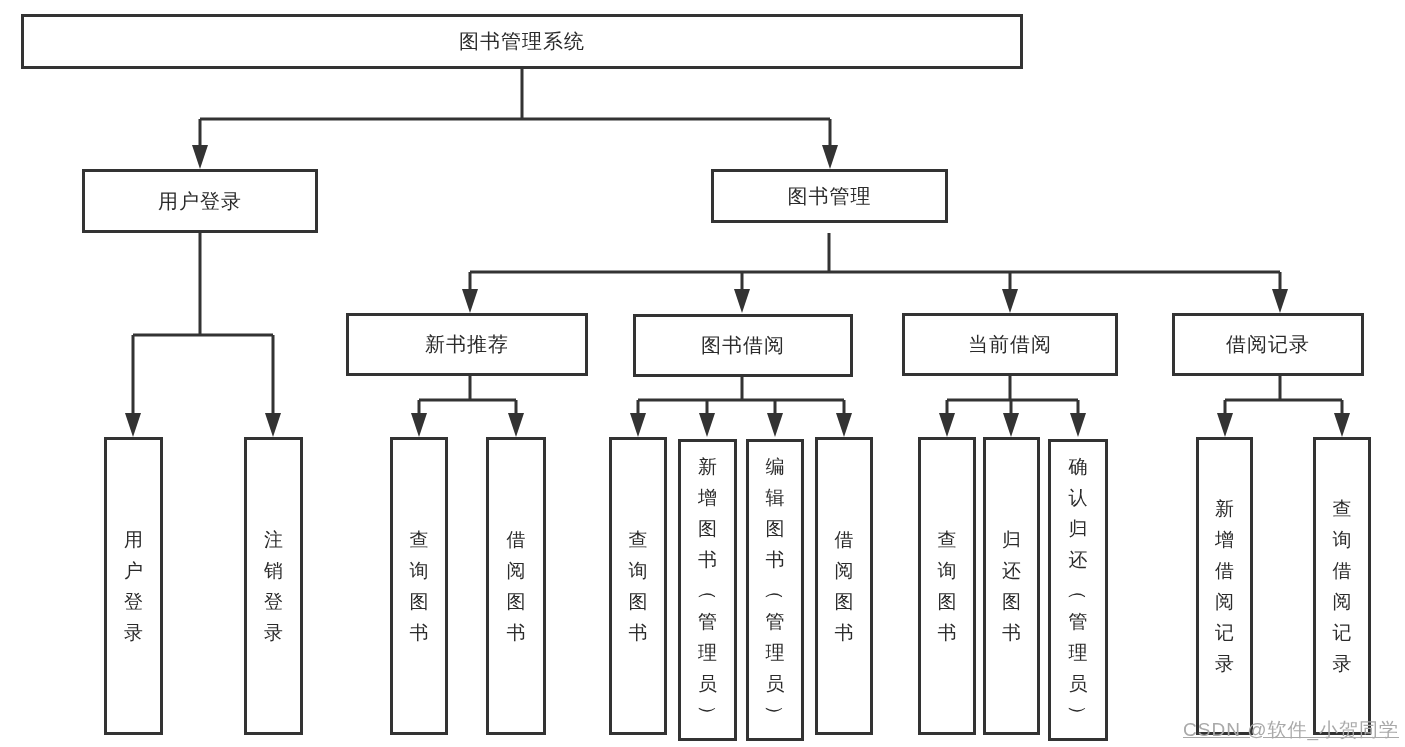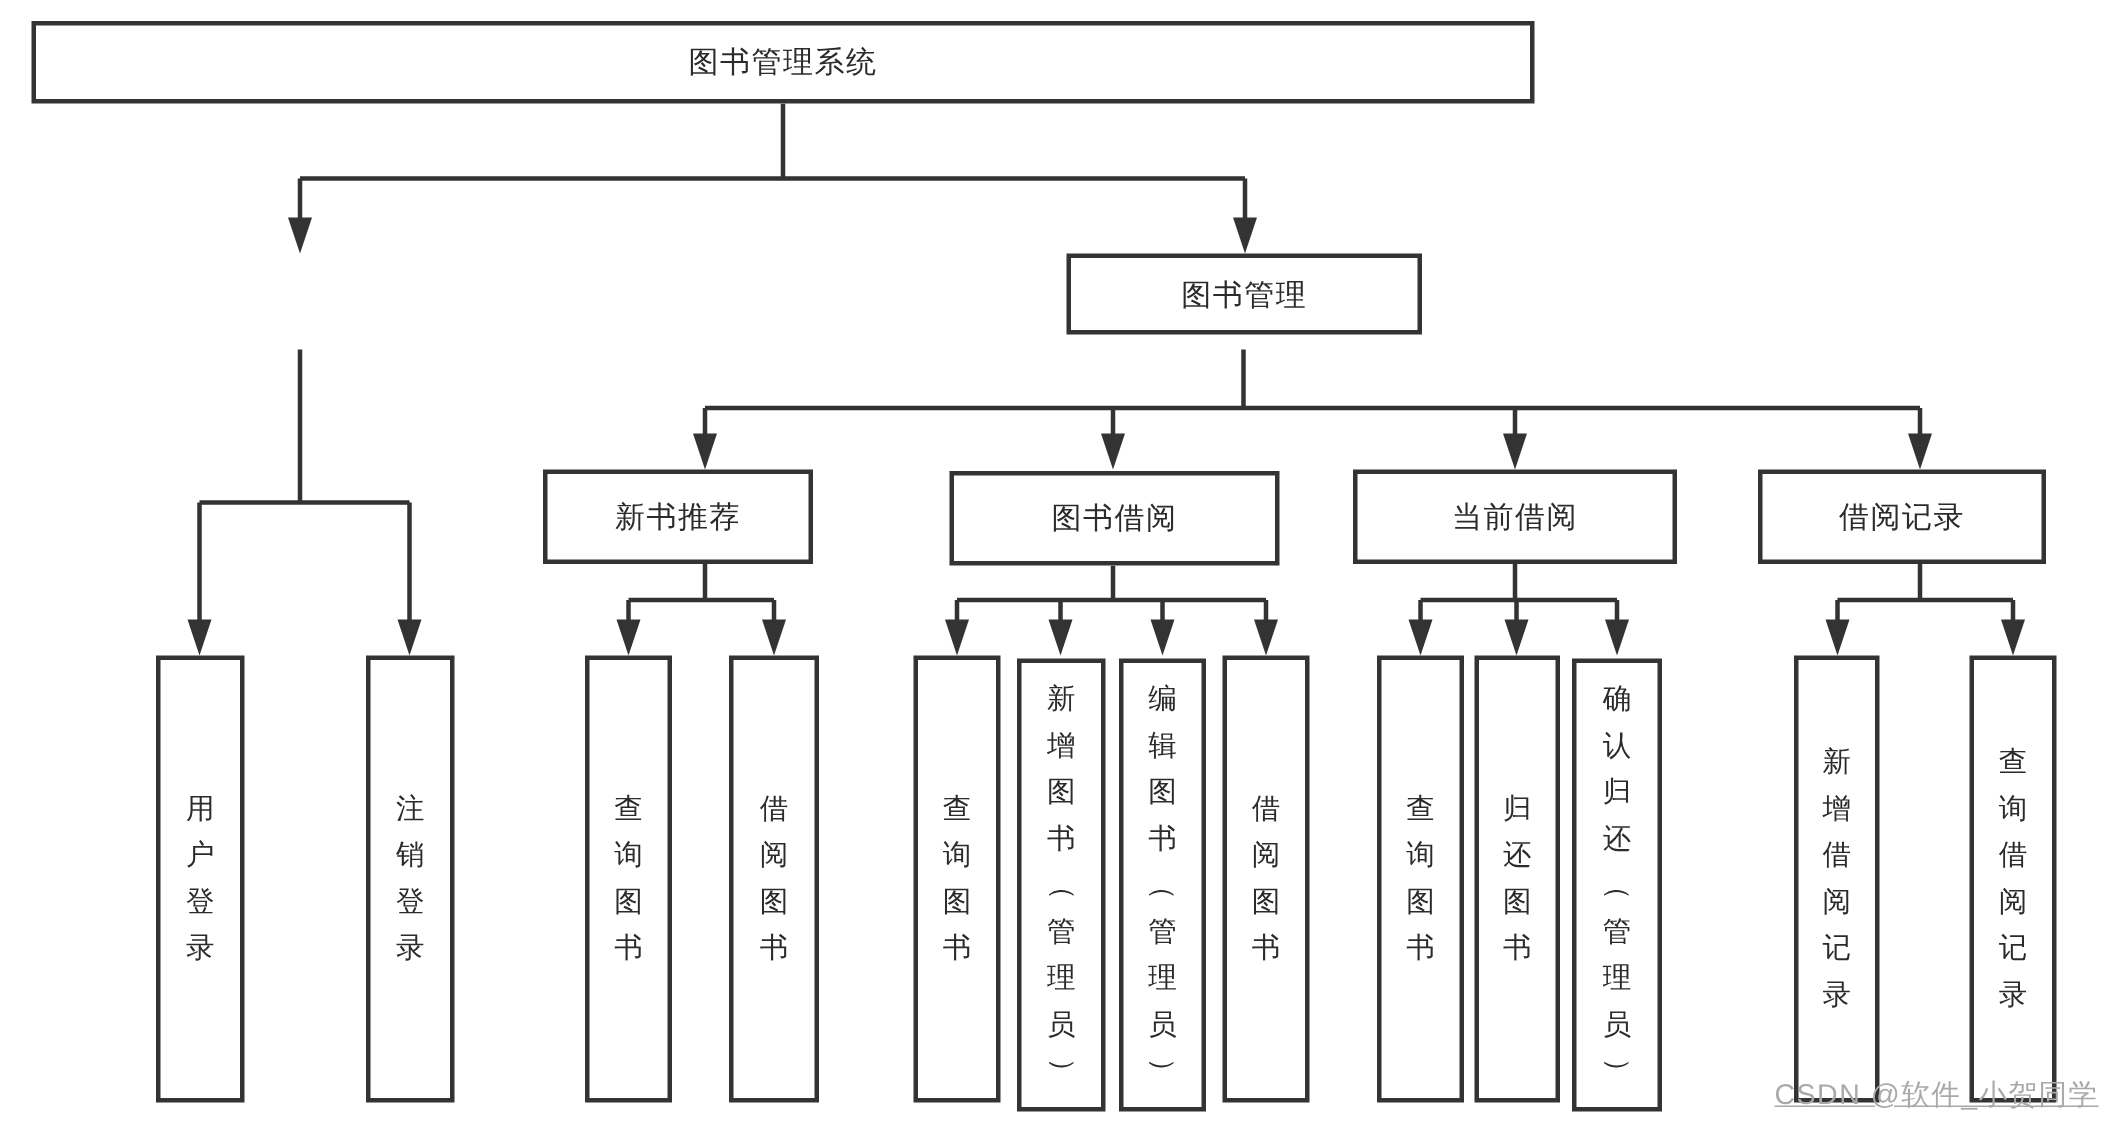--- a/index.html
+++ b/index.html
@@ -82,25 +82,28 @@
 
     <path d="M1280,376 V400 M1225,400 H1342 M1225,400 V415 M1342,400 V415"></path>
     <polygon points="1217,413 1233,413 1225,437"></polygon>
     <polygon points="1334,413 1350,413 1342,437"></polygon>
   </svg>
 
   <div class="box h" style="left:21px;top:14px;width:1002px;height:55px">
     <span>图书管理系统</span>
   </div>
 
+  <div class="box h" style="left:82px;top:169px;width:236px;height:64px">
+    <span>用户登录</span>
+  </div>
   <div class="box h" style="left:711px;top:169px;width:237px;height:54px">
     <span>图书管理</span>
   </div>
 
-  <div class="box h" style="left:362px;top:313px;width:180px;height:63px">
+  <div class="box h" style="left:346px;top:313px;width:242px;height:63px">
     <span>新书推荐</span>
   </div>
   <div class="box h" style="left:902px;top:313px;width:216px;height:63px">
     <span>当前借阅</span>
   </div>
   <div class="box h" style="left:633px;top:314px;width:220px;height:63px">
     <span>图书借阅</span>
   </div>
   <div class="box h" style="left:1172px;top:313px;width:192px;height:63px">
     <span>借阅记录</span>

